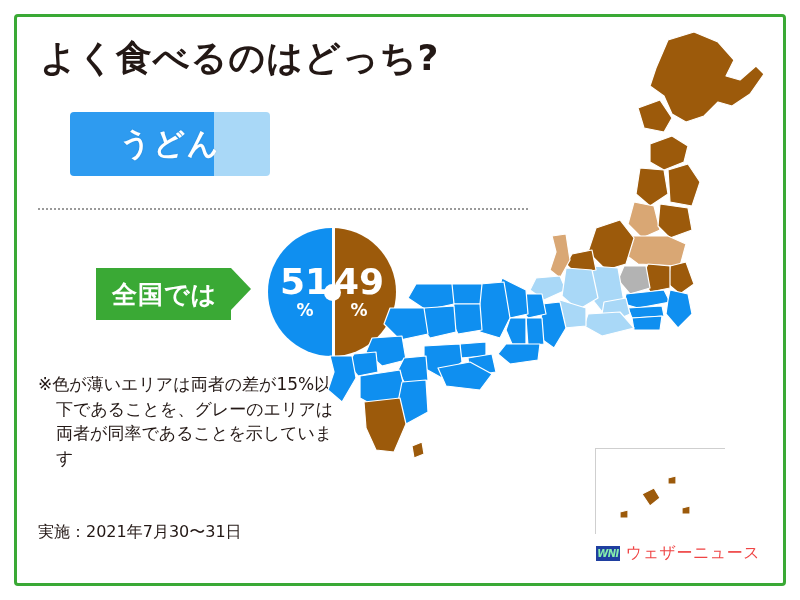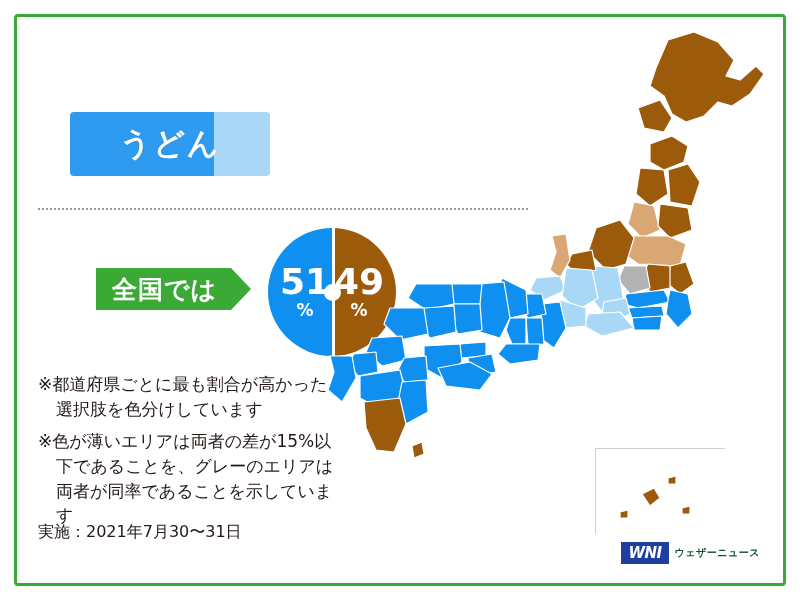--- a/index.html
+++ b/index.html
@@ -84,21 +84,21 @@
     top: 208px;
     width: 490px;
     border-top: 2px dotted #9a9a9a;
   }
 
   
   .nation-tag {
     position: absolute;
     left: 96px;
     top: 268px;
-    height: 42px;
+    height: 52px;
     background: #3aa935;
     color: #ffffff;
     font-size: 25px;
     font-weight: bold;
     padding: 0 14px 0 16px;
     display: flex;
     align-items: center;
     letter-spacing: 1px;
   }
   .nation-tag::after {
@@ -178,31 +178,31 @@
   .logo {
     position: absolute;
     right: 40px;
     bottom: 36px;
     display: flex;
     align-items: center;
     gap: 6px;
   }
   .logo-mark {
     background: #1f3fa0;
-    color: #ffffff;
-    font-size: 15px;
+    color: #86efac;
+    font-size: 10px;
     font-weight: bold;
     font-style: italic;
-    padding: 2px 7px;
+    padding: 2px 1px;
     letter-spacing: -0.5px;
   }
   .logo-text {
-    font-size: 10px;
-    color: #14532d;
-    font-weight: bold;
+    font-size: 16px;
+    color: #ef4444;
+    font-weight: normal;
     letter-spacing: 0.5px;
   }
 
   
   .map {
     position: absolute;
     left: 320px;
     top: 22px;
     width: 460px;
     height: 540px;
@@ -217,20 +217,21 @@
     border-left: 1.5px solid #cfcfcf;
     box-sizing: border-box;
   }
 </style>
 </head>
 <body>
 
 <div id="page">
   <div class="frame"></div>
 
+  <div class="title">よく食べるのはどっち?</div>
 
   <div class="legend">
     <div class="pill pill-udon">
       <div class="half-strong"></div>
       <div class="half-weak"></div>
       <div class="lbl">うどん</div>
     </div>
   </div>
 
   <div class="dotted"></div>
@@ -245,23 +246,20 @@
     </div>
     <div class="pie-val right">
       <span class="num">49</span>
       <span class="pct">%</span>
     </div>
     <div class="pie-center-dot"></div>
   </div>
 
   <div class="notes">
     <div class="note">
-        <span class="hang">※都道府県ごとに最も割合が高かった選択肢を色分けしています</span>
-      </div>
-    <div class="note">
         <span class="hang">※色が薄いエリアは両者の差が15%以下であることを、グレーのエリアは両者が同率であることを示しています</span>
       </div>
   </div>
 
   <div class="meta">
     <div>実施：2021年7月30〜31日</div>
   </div>
 
   <div class="logo">
     <span class="logo-mark">WNI</span>

